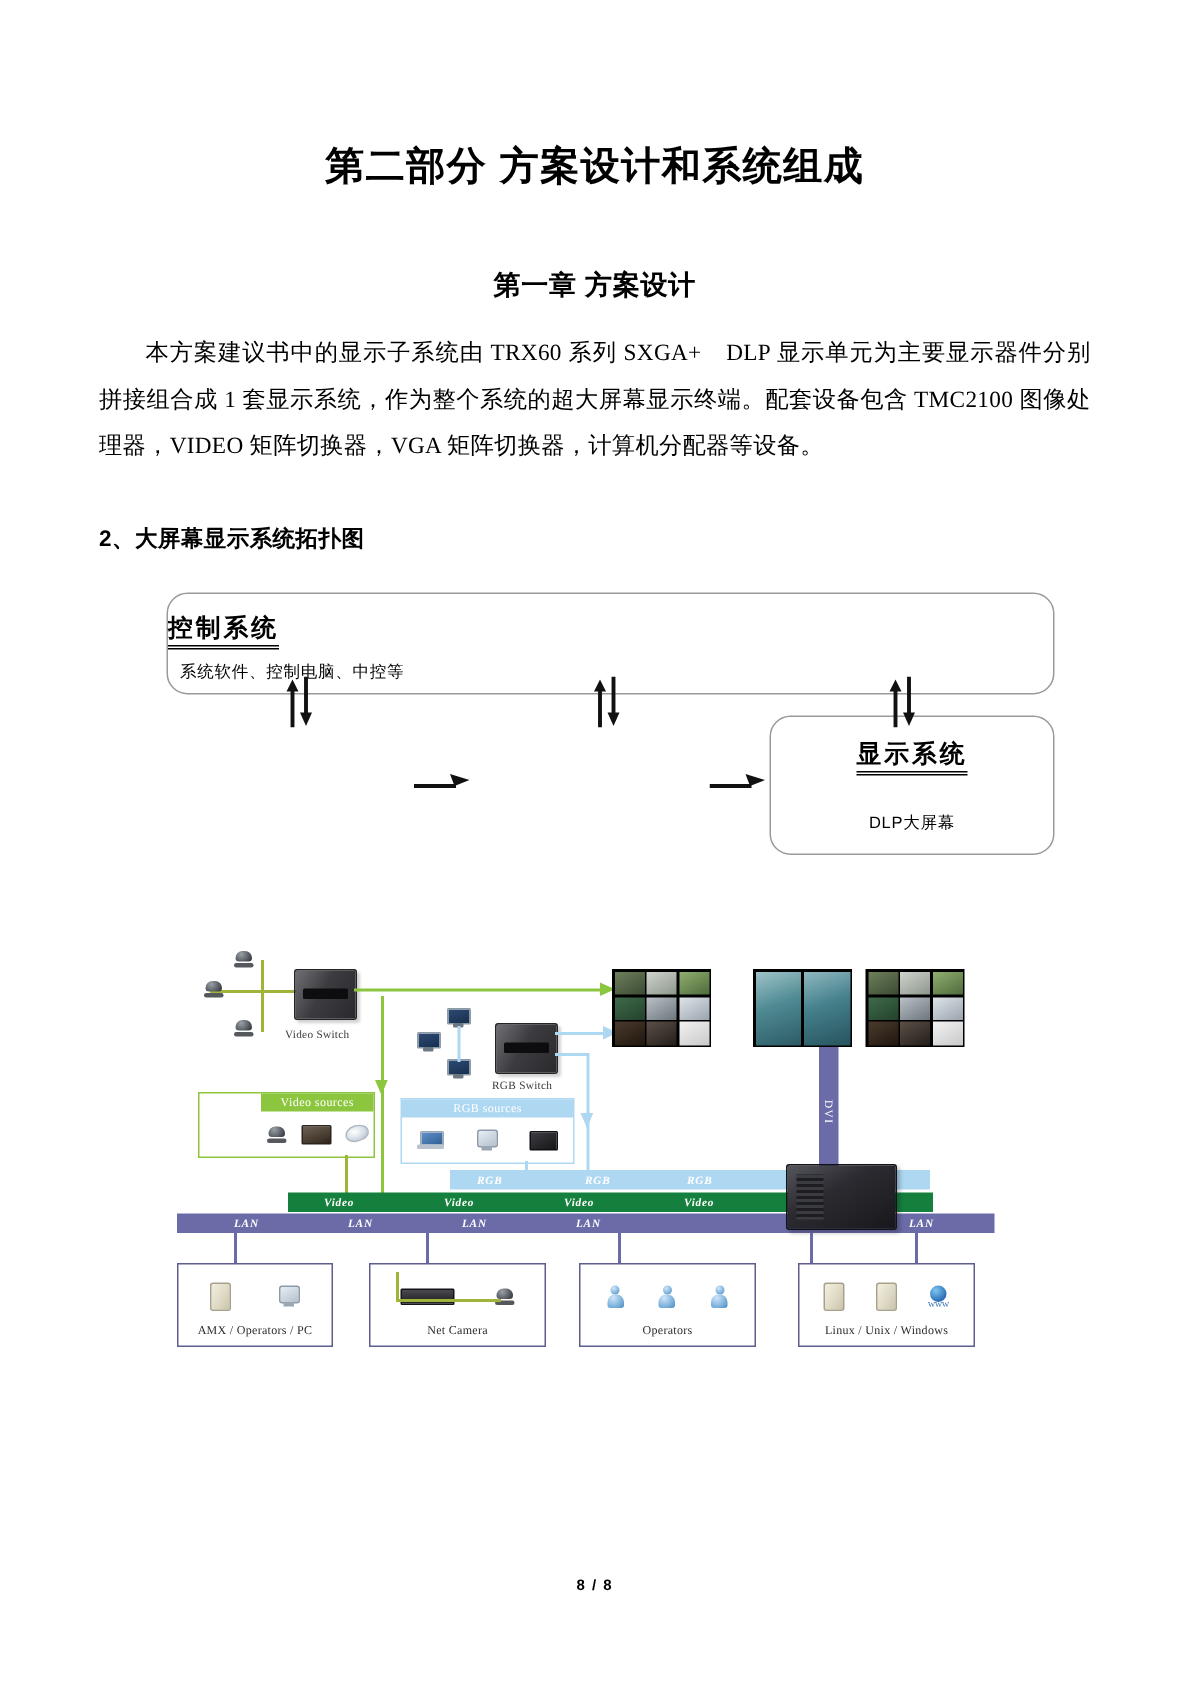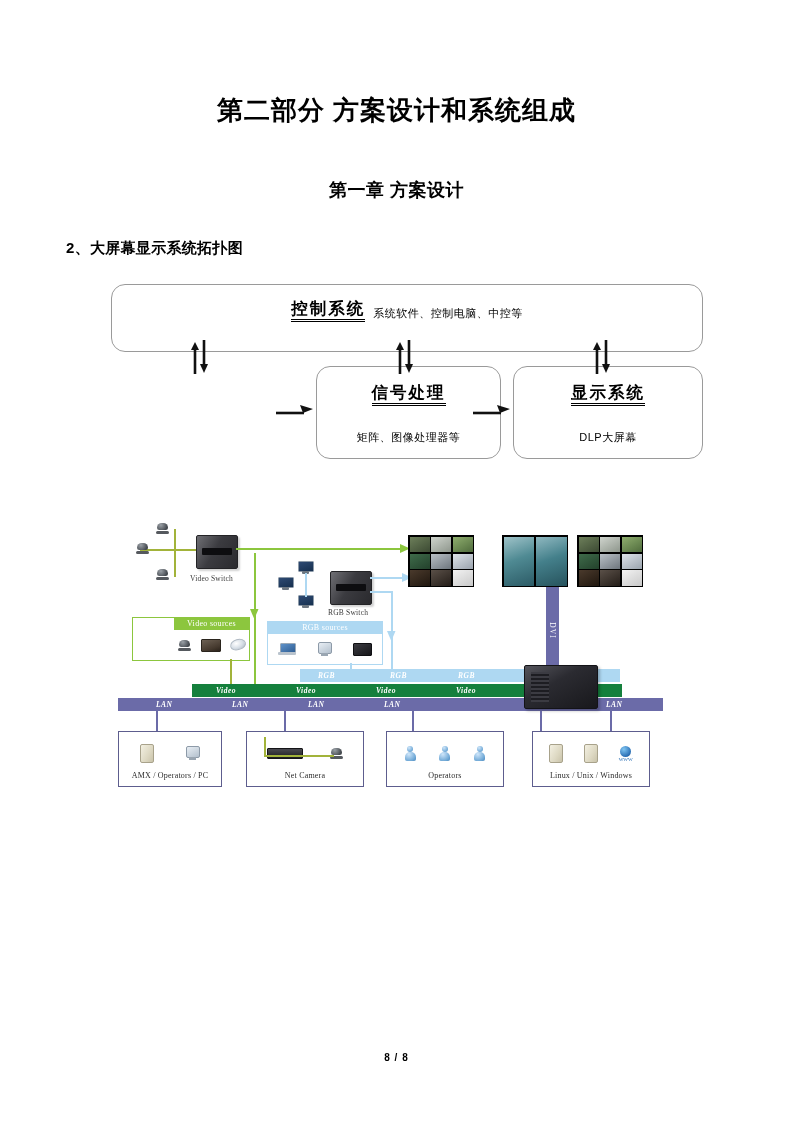--- a/index.html
+++ b/index.html
@@ -101,20 +101,21 @@
     display: inline-block;
     padding-bottom: 1px;
     line-height: 1.15;
   }
   .bd-top-inner {
     position: absolute;
     left: 0; right: 0; top: 14px;
     display: flex;
     align-items: flex-start;
     justify-content: center;
+    flex-direction: column;
   }
   .bd-top-sub {
     font-family: "Liberation Sans", sans-serif;
     font-size: 11px;
     letter-spacing: .5px;
     margin-left: 8px;
     margin-top: 7px;
     white-space: nowrap;
   }
   .bd-bottom-inner {
@@ -414,39 +415,34 @@
   }
 </style>
 </head>
 <body>
 
 <div class="page">
 
   <h1 class="doc-title">第二部分  方案设计和系统组成</h1>
   <h2 class="chapter-title">第一章  方案设计</h2>
 
+  <p class="body-para">本方案建议书中的显示子系统由 TRX60 系列 SXGA+　DLP 显示单元为主要显示器件分别拼接组合成 1 套显示系统，作为整个系统的超大屏幕显示终端。配套设备包含 TMC2100 图像处理器，VIDEO 矩阵切换器，VGA 矩阵切换器，计算机分配器等设备。</p>
 
   <h3 class="sec-heading sec2">2、大屏幕显示系统拓扑图</h3>
 
   <div class="block-diagram">
 
     <div class="bd-box bd-top">
       <div class="bd-top-inner">
         <span class="bd-title">控制系统</span>
         <span class="bd-top-sub">系统软件、控制电脑、中控等</span>
       </div>
     </div>
 
 
-    <div class="bd-box bd-bottom bd-b2">
-      <div class="bd-bottom-inner">
-        <span class="bd-title">信号处理</span>
-        <div class="bd-sub">矩阵、图像处理器等</div>
-      </div>
-    </div>
 
     <div class="bd-box bd-bottom bd-b3">
       <div class="bd-bottom-inner">
         <span class="bd-title">显示系统</span>
         <div class="bd-sub">DLP大屏幕</div>
       </div>
     </div>
 
     <div class="vzone vz1">
       <svg width="22" height="34" viewBox="0 0 22 34">

